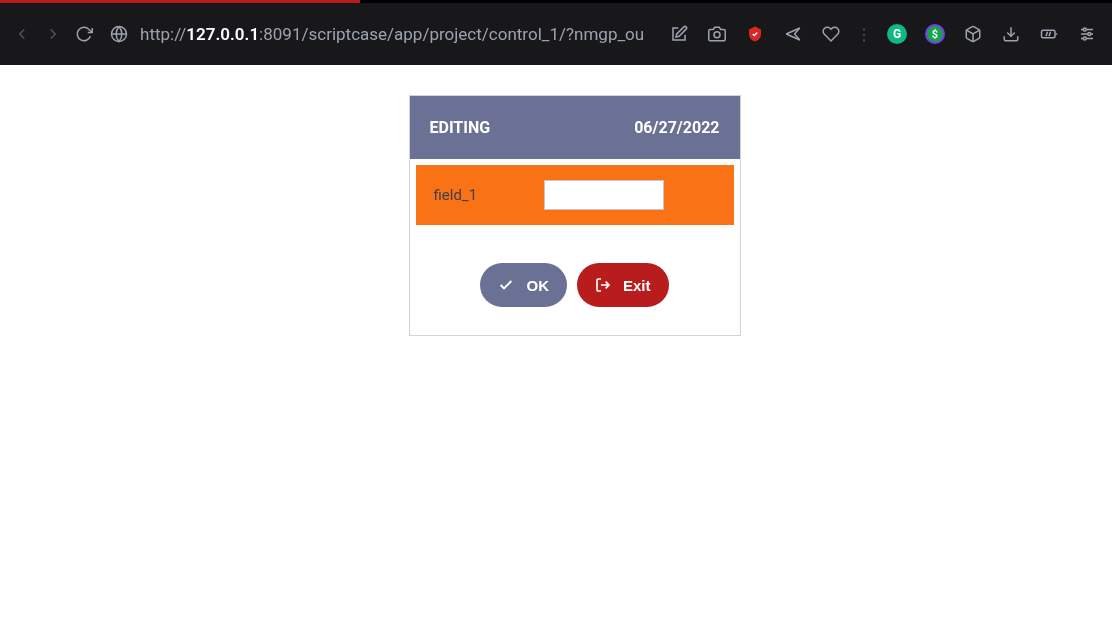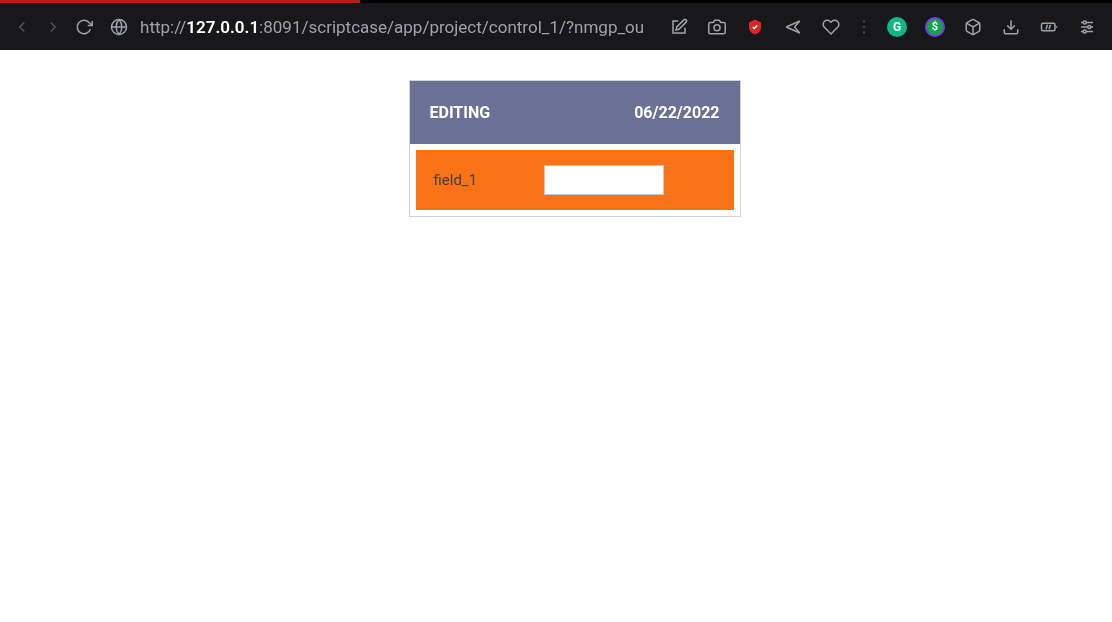--- a/index.html
+++ b/index.html
@@ -19,21 +19,21 @@
       background: #000;
       display: flex;
     }
     .top-accent-red {
       background: #b91c1c;
       width: 360px;
       height: 3px;
     }
     .browser-bar {
       background: #18181b;
-      height: 47px;
+      height: 62px;
       display: flex;
       align-items: center;
       padding: 16px 10px;
       gap: 6px;
     }
     .nav-icon {
       width: 34px;
       height: 34px;
       display: flex;
       align-items: center;
@@ -303,22 +303,38 @@
           <circle cx="9" cy="18" r="2" fill="#18181b"></circle>
         </svg>
     </div>
   </div>
 </div>
 
 <div class="content">
   <div class="form-card">
     <div class="form-header">
       <span>EDITING</span>
-      <span>06/22/2022</span>
+      <span>06/27/2022</span>
     </div>
     <div class="form-body">
       <div class="form-row">
         <div class="form-label">field_1</div>
         <input class="form-input" type="text" value="" style="">
       </div>
     </div>
+    <div class="form-footer">
+      <button class="btn btn-ok">
+        <svg viewBox="0 0 24 24" fill="none" stroke="currentColor" stroke-width="3">
+            <polyline points="20 6 9 17 4 12"></polyline>
+          </svg>
+        <span>OK</span>
+      </button>
+      <button class="btn btn-exit">
+        <svg viewBox="0 0 24 24" fill="none" stroke="currentColor" stroke-width="2.5">
+            <path d="M9 21H5a2 2 0 0 1-2-2V5a2 2 0 0 1 2-2h4"></path>
+            <polyline points="16 17 21 12 16 7"></polyline>
+            <line x1="21" y1="12" x2="9" y2="12"></line>
+          </svg>
+        <span>Exit</span>
+      </button>
+    </div>
   </div>
 </div>
 
 </body></html>

